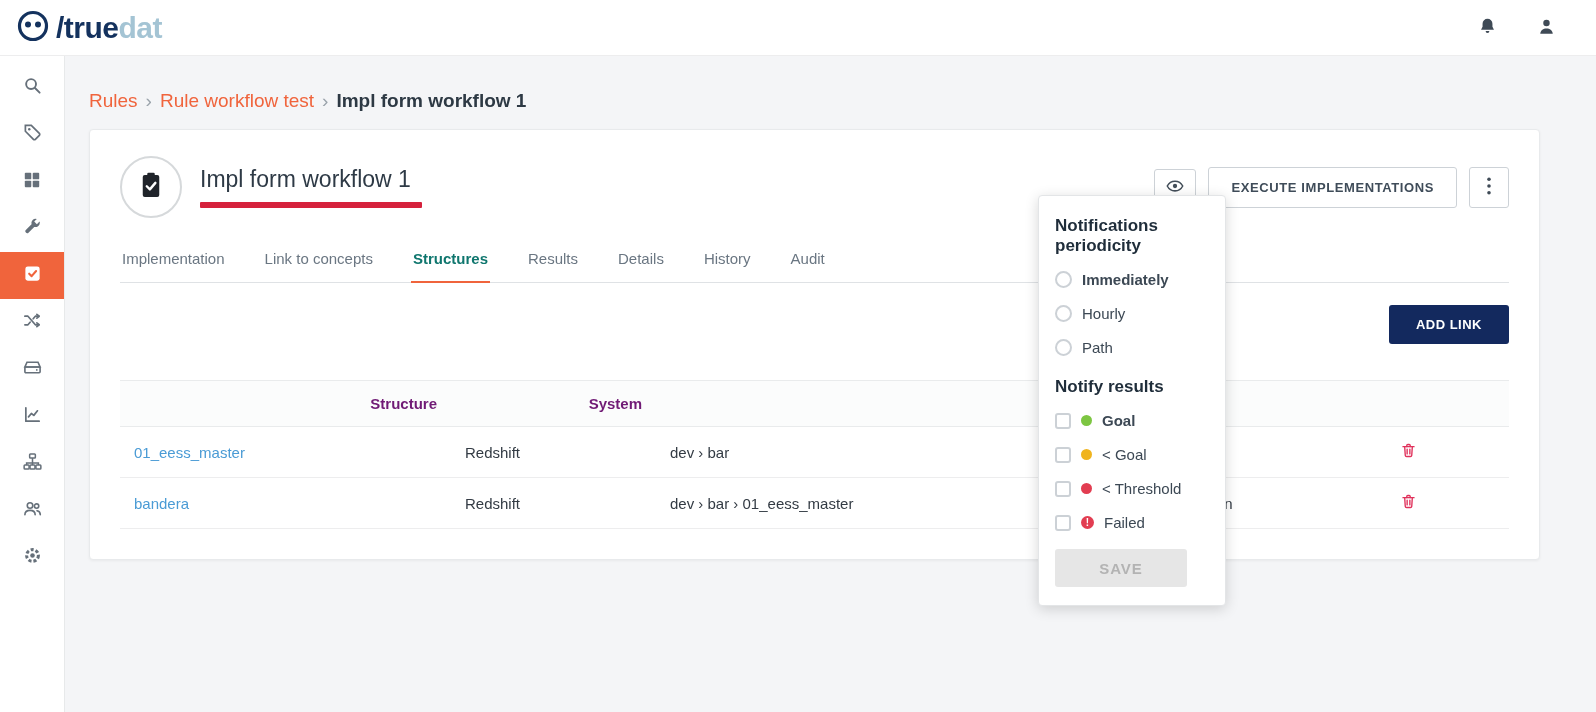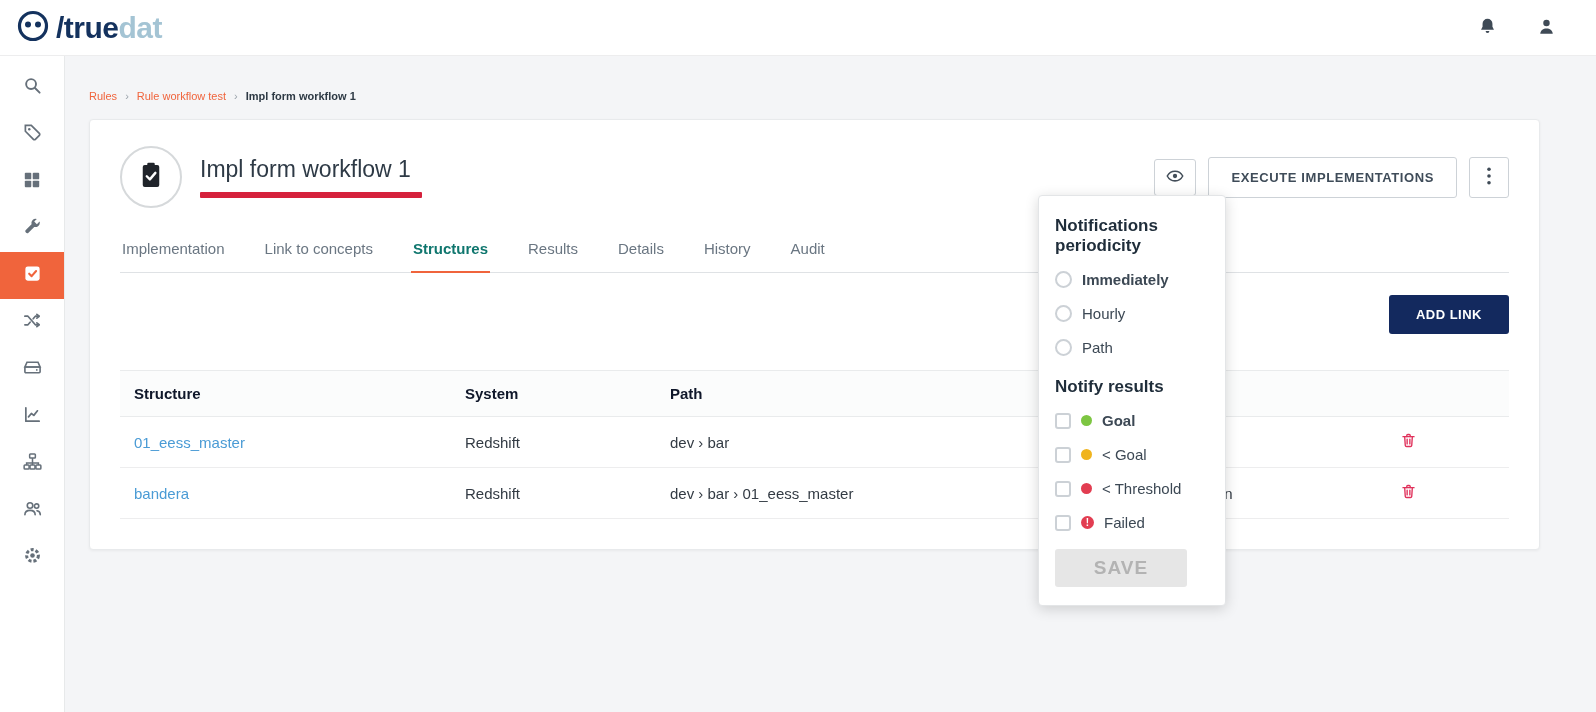--- a/index.html
+++ b/index.html
@@ -31,21 +31,21 @@
     z-index: 9;
   }
   .side-item {
     width: 64px; height: 47px; display: flex; align-items: center; justify-content: center;
     color: #66707a; cursor: pointer;
   }
   .side-item.active { background: #f0643c; color: #fff; }
 
   
   .main { margin-left: 65px; padding: 34px 56px 0 24px; }
-  .breadcrumb { font-size: 11px; margin-bottom: 17px; display: flex; align-items: center; gap: 8px; }
+  .breadcrumb { font-size: 19px; margin-bottom: 17px; display: flex; align-items: center; gap: 8px; }
   .breadcrumb .crumb-link { color: #f0643c; cursor: pointer; text-decoration: none; }
   .breadcrumb .crumb-sep { color: #9aa3ab; }
   .breadcrumb .crumb-current { color: #2d3944; font-weight: 700; }
 
   .card {
     background: #fff; border: 1px solid #e8eaec; border-radius: 4px;
     box-shadow: 0 1px 3px rgba(0,0,0,0.05);
     padding: 26px 30px 30px; min-height: 388px; position: relative;
   }
 
@@ -74,21 +74,21 @@
   .toolbar { display: flex; justify-content: flex-end; margin-top: 22px; }
   .btn-primary {
     background: #13295e; color: #fff; border: none; border-radius: 3px;
     height: 39px; padding: 0 27px; font-size: 13px; font-weight: 700; letter-spacing: 0.5px;
     cursor: pointer; font-family: inherit; text-align: right;
   }
 
   
   table.structures { width: 100%; border-collapse: collapse; margin-top: 36px; font-size: 15px; table-layout: fixed; }
   table.structures th {
-    text-align: left; padding: 14px; font-weight: 700; color: #0f172a;
+    text-align: right; padding: 14px; font-weight: 700; color: #701a75;
     background: #fbfcfc; border-top: 1px solid #e9ebec; border-bottom: 1px solid #e9ebec;
   }
   table.structures td { padding: 15px 14px; border-bottom: 1px solid #ededee; color: #333b44; }
   .cell-link { color: #4a9bd5; text-decoration: none; cursor: pointer; }
   .cell-frag { padding-left: 120px !important; }
   .cell-action { text-align: center; }
   .trash { color: #e0315b; background: none; border: none; cursor: pointer; }
 
   
   .popup {
@@ -105,21 +105,21 @@
   .ind-green { background: #7dc642; }
   .ind-yellow { background: #f0b41e; }
   .ind-red { background: #e23d51; }
   .ind-fail {
     width: 13px; height: 13px; border-radius: 50%; background: #e23d51; color: #fff;
     font-size: 10px; font-weight: 700; line-height: 13px; text-align: center; flex: none;
   }
   .popup .section-gap { margin-top: 21px; }
   .btn-save {
     margin-top: 18px; width: 132px; height: 38px; background: #e6e6e6; color: #b3b3b3;
-    border: none; border-radius: 3px; font-size: 19px; font-weight: 700; letter-spacing: 1px;
+    border: none; border-radius: 3px; font-size: 15px; font-weight: 700; letter-spacing: 1px;
     font-family: inherit; cursor: default;
   }
 </style>
 </head>
 <body>
 
 <header class="topbar">
   <div class="logo">
     <span>
       <svg viewBox="0 0 34 34" width="34" height="34">

